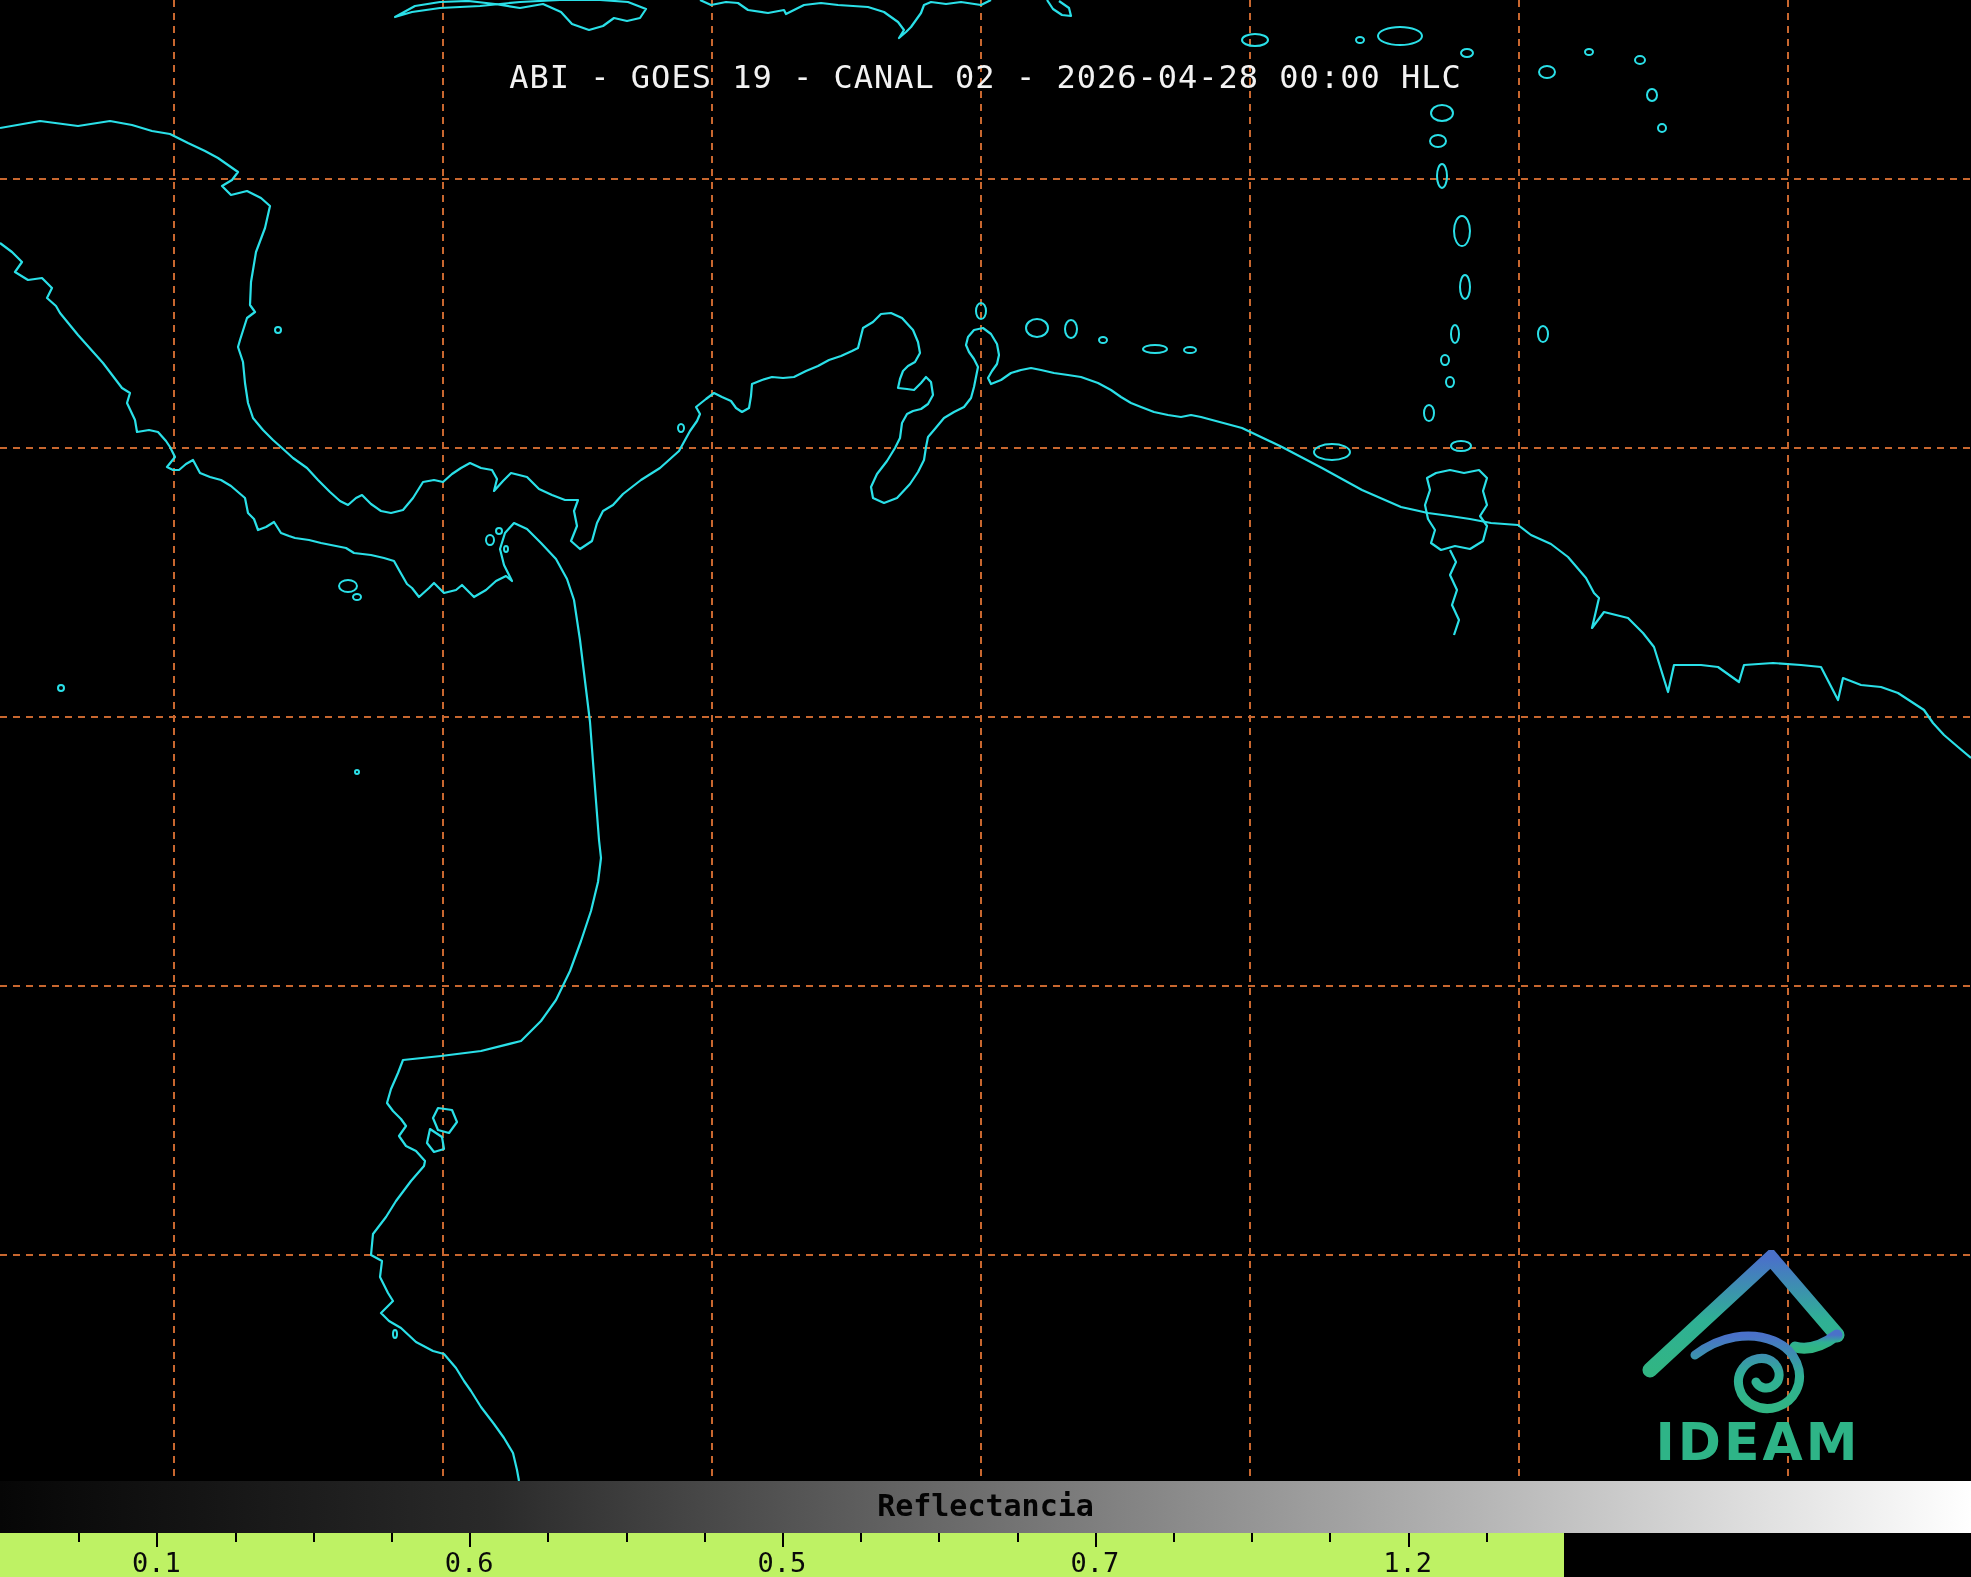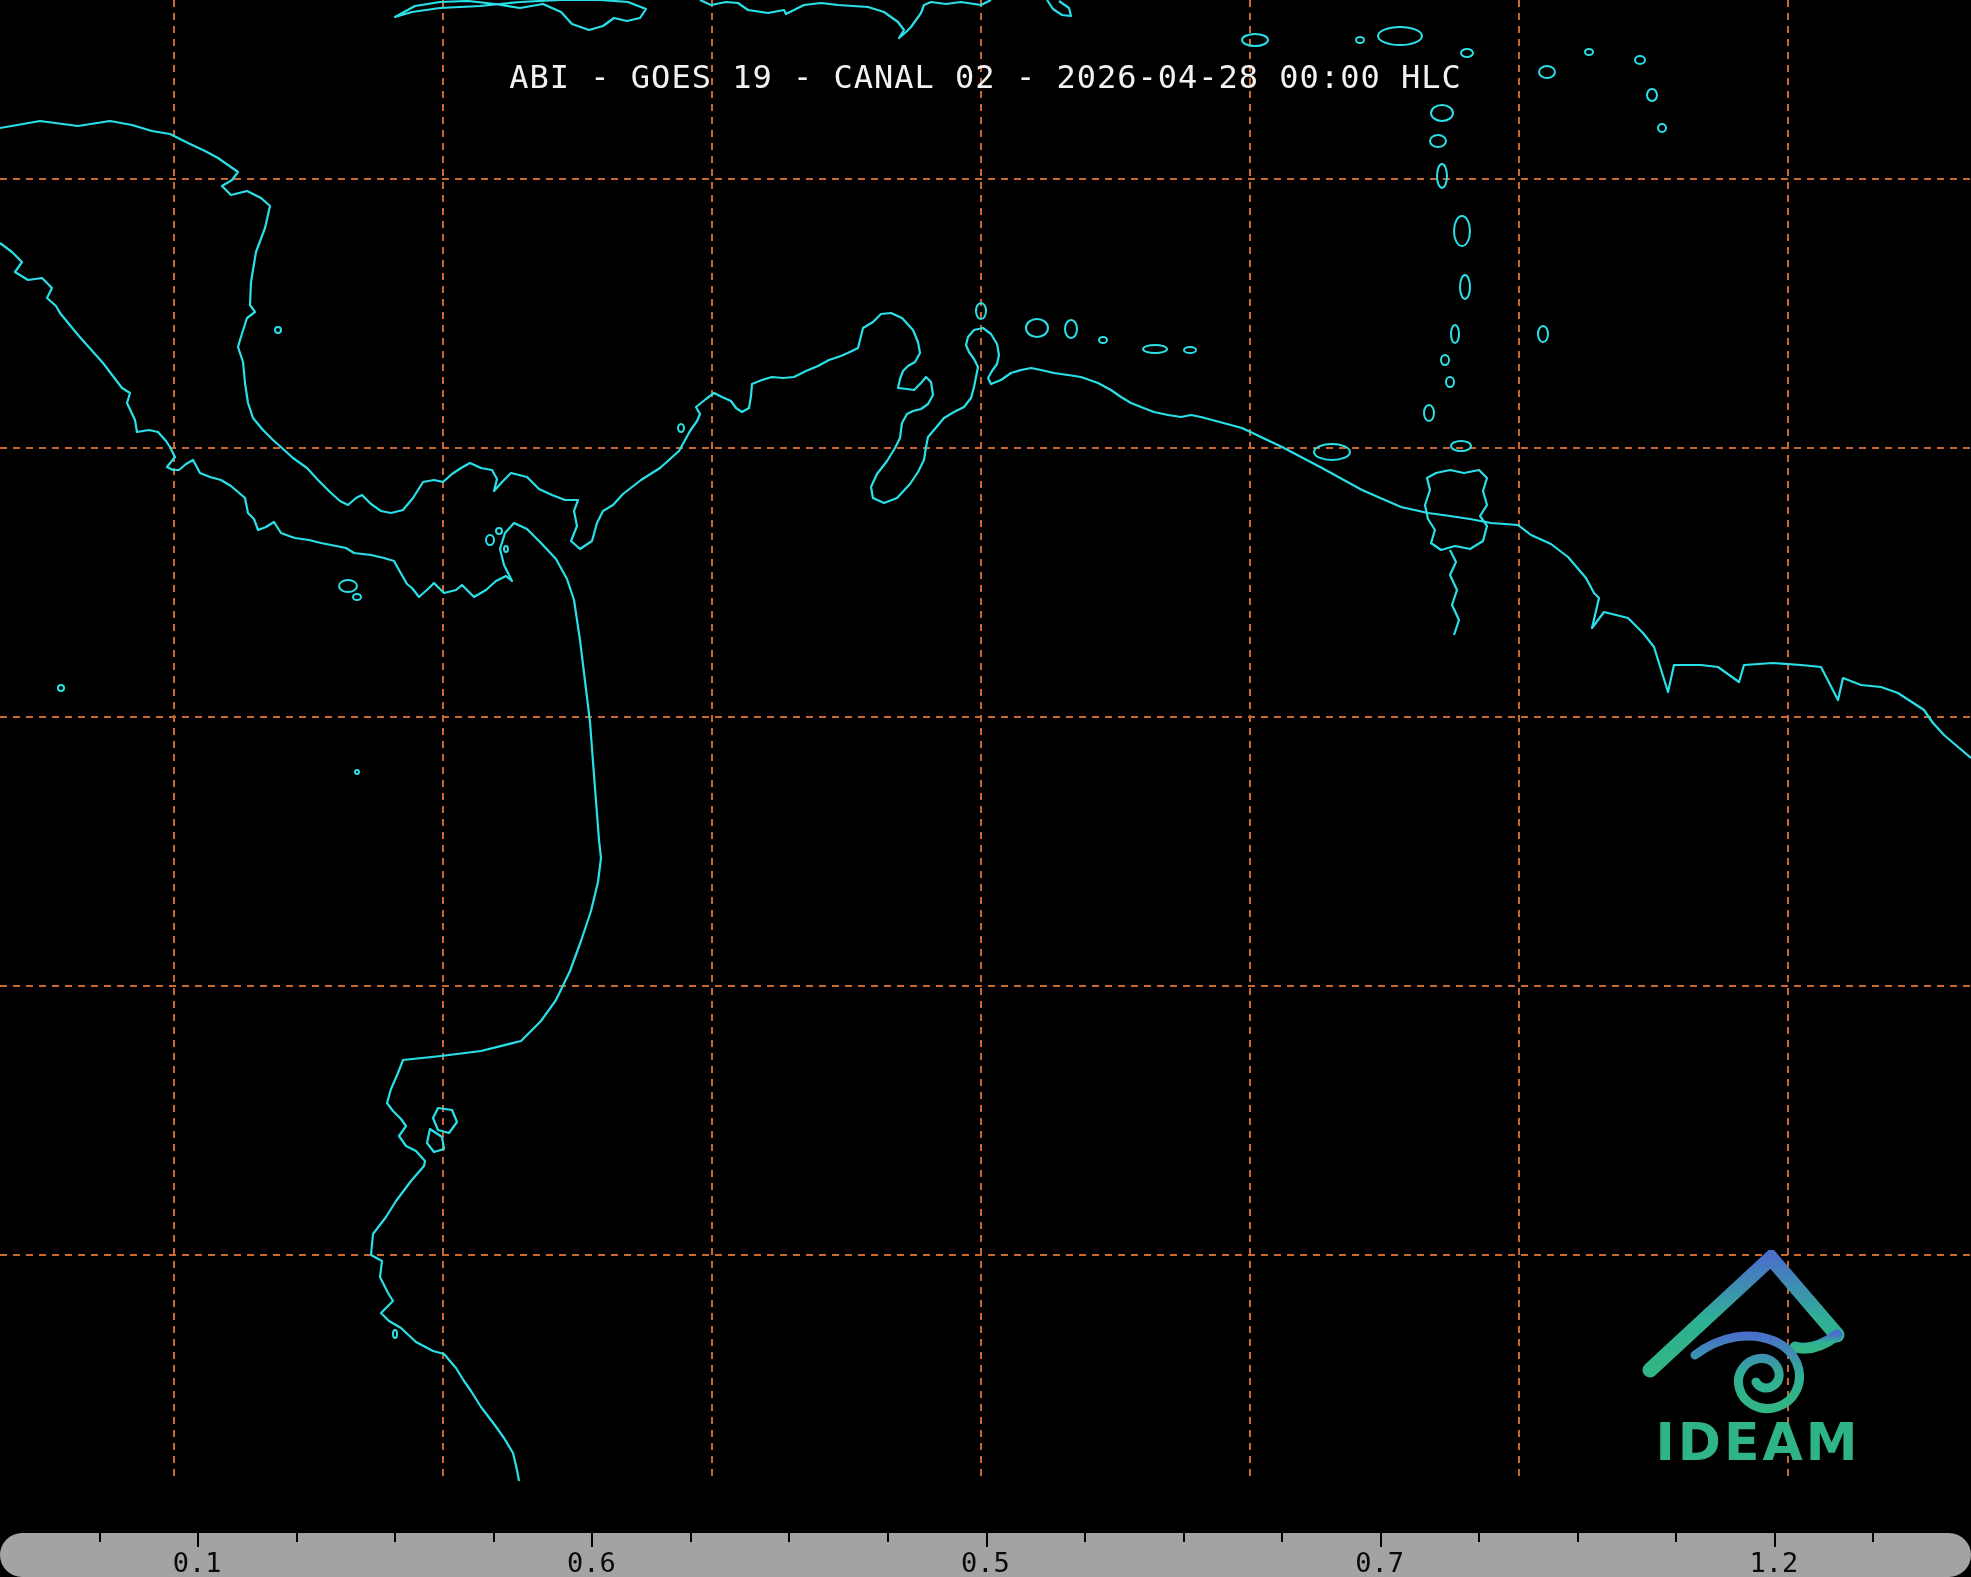--- a/index.html
+++ b/index.html
@@ -8,21 +8,21 @@
   #map-area{position:absolute;left:0;top:0;width:1971px;height:1532px;background:#000;}
   #map-svg{position:absolute;left:0;top:0;}
   #frame-title{position:absolute;left:0;right:0;top:58px;text-align:center;
                color:#f2f2f2;font-size:32px;letter-spacing:1px;white-space:pre;}
   
   #colorbar{position:absolute;left:0;top:1481px;width:1971px;height:52px;
             background:linear-gradient(to right,#060606 0%,#2a2a2a 25%,#6f6f6f 50%,#b5b5b5 75%,#ffffff 100%);
             border-bottom:2px solid #000;}
   #colorbar-label{position:absolute;left:0;right:0;top:0;height:52px;line-height:50px;text-align:center;
                   color:#040404;font-weight:bold;font-size:30px;}
-  #tick-strip{position:absolute;left:0;top:1533px;width:1971px;height:44px;background:#a3a3a3;border-radius:22px;}
+  #tick-strip{position:absolute;left:0;top:1533px;width:1564px;height:44px;background:#bef264;}
   .tick{position:absolute;top:0;width:2px;background:#000;}
   .tick.major{height:14px;}
   .tick.minor{height:9px;}
   .tick-label{position:absolute;top:14px;transform:translateX(-50%);color:#0a0a0a;font-size:27px;}
   
   #ideam-logo{position:absolute;left:1638px;top:1250px;width:244px;height:228px;}
 </style>
 </head>
 <body>
 
@@ -101,20 +101,23 @@
       </defs>
       <g fill="none" stroke="url(#roofgrad)" stroke-linecap="round">
         <path d="M 12,120 L 133,8 L 199,85" stroke-width="15"></path>
         <path d="M 199,85 C 183,97 168,100 157,97" stroke-width="11"></path>
         <path d="M 57,105 C 82,86 112,81 136,91 C 158,100 167,123 158,141 C 150,157 130,163 115,155 C 101,148 96,130 105,118 C 112,108 127,105 136,113 C 143,120 143,131 135,136 C 129,140 121,138 118,132" stroke-width="9"></path>
       </g>
       <text x="120" y="210" text-anchor="middle" font-family="DejaVu Sans, Liberation Sans, sans-serif" font-size="52" font-weight="bold" letter-spacing="3" fill="#2eb487">IDEAM</text>
     </svg>
   </div>
 
+  <div id="colorbar">
+    <div id="colorbar-label">Reflectancia</div>
+  </div>
 
   <div id="tick-strip">
       <div class="tick minor" style="left: 5%;"></div>
       <div class="tick major" style="left: 10%;"></div>
       <div class="tick minor" style="left: 15%;"></div>
       <div class="tick minor" style="left: 20%;"></div>
       <div class="tick minor" style="left: 25%;"></div>
       <div class="tick major" style="left: 30%;"></div>
       <div class="tick minor" style="left: 35%;"></div>
       <div class="tick minor" style="left: 40%;"></div>

